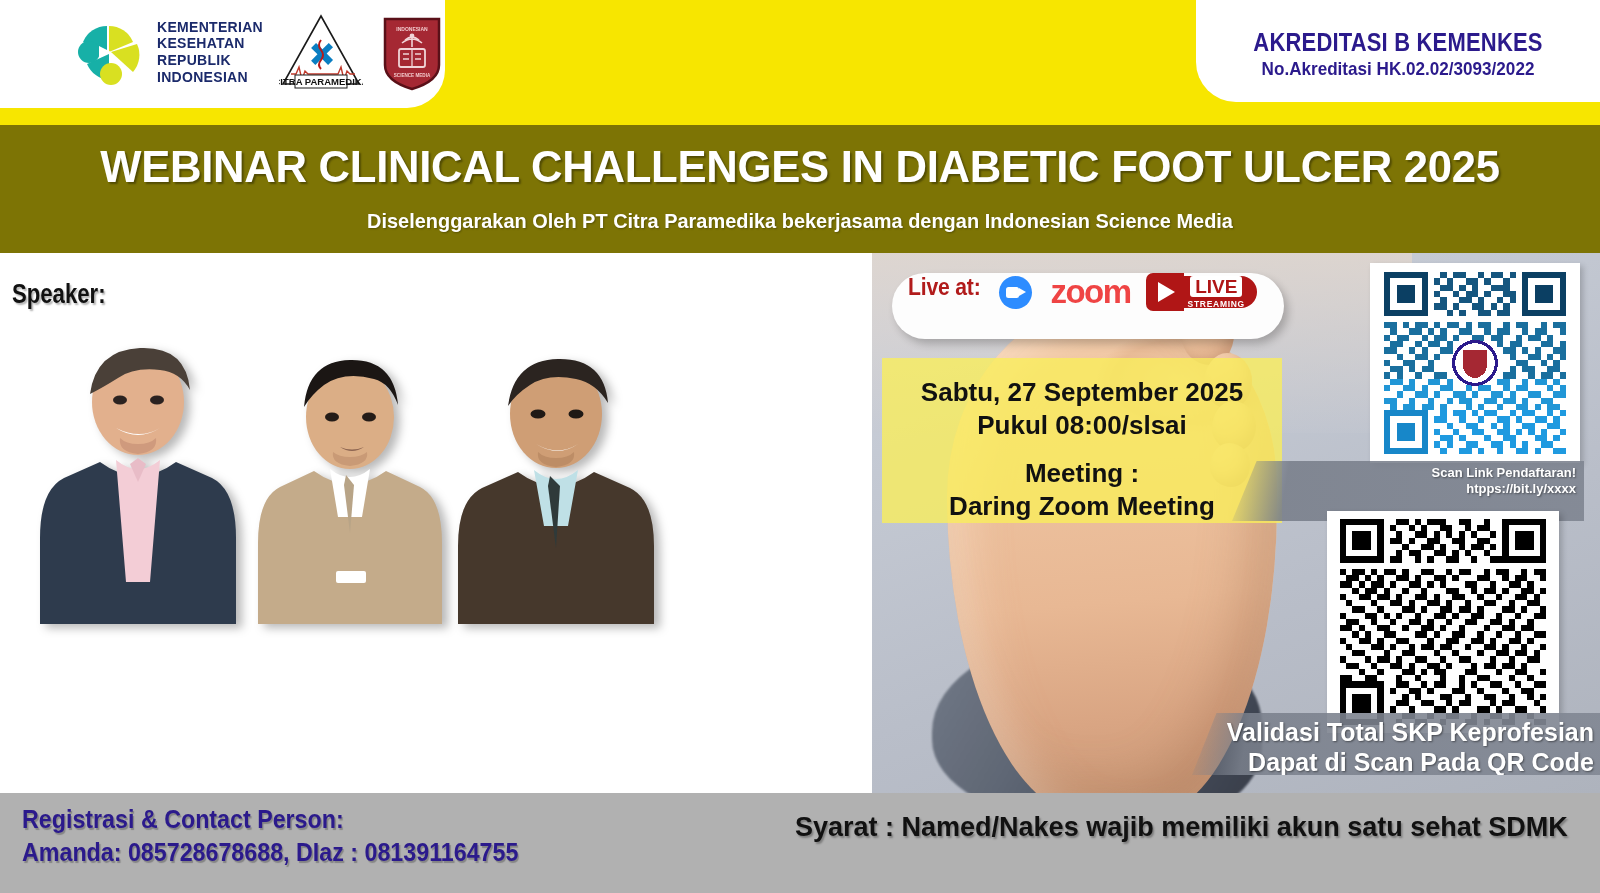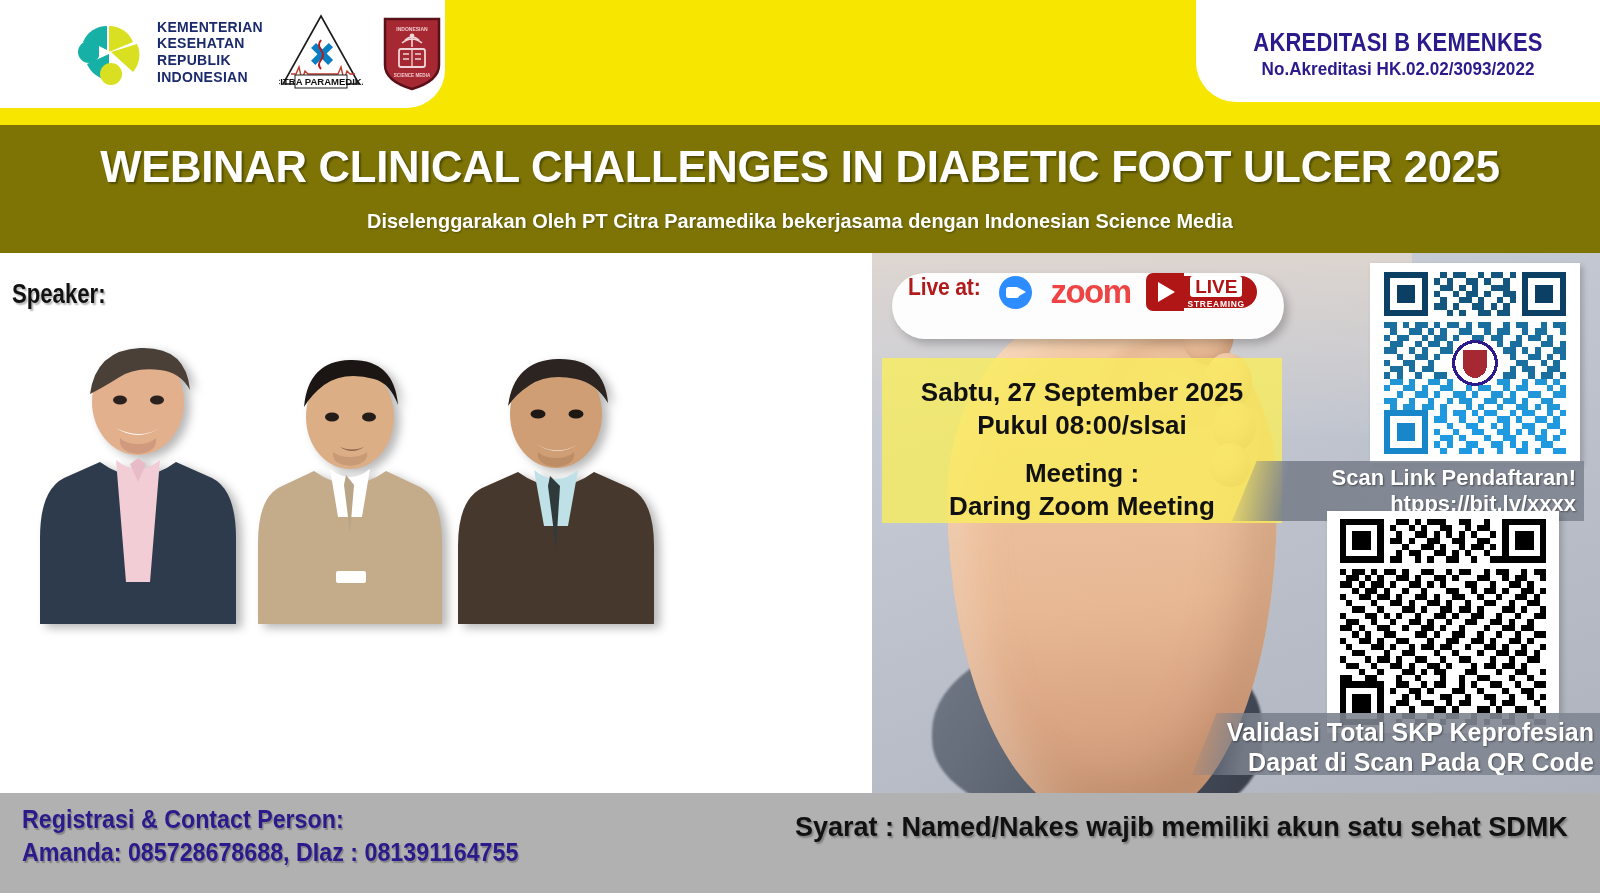--- a/index.html
+++ b/index.html
@@ -239,21 +239,21 @@
   }
   .qr-cap-1 {
     position: absolute; left: 360px; top: 208px;
     width: 352px; height: 60px;
     background: linear-gradient(100deg, rgba(120,126,138,.0) 0%, rgba(120,126,138,.88) 16%, rgba(128,134,146,.92) 100%);
     clip-path: polygon(7% 0, 100% 0, 100% 100%, 0 100%);
   }
   .qr-cap-1 .tx {
     position: absolute; right: 8px; top: 4px;
     text-align: right; color: #ffffff; font-weight: bold;
-    font-size: 22px; line-height: 1.2;
+    font-size: 13px; line-height: 1.2;
     text-shadow: 1px 1px 2px rgba(0,0,0,.45);
   }
 
   .qr-card-2 {
     position: absolute; left: 455px; top: 258px;
     width: 232px; height: 222px;
     background: #ffffff; padding: 8px; box-sizing: border-box;
     box-shadow: 3px 3px 6px rgba(0,0,0,.2);
   }
   .qr-cap-2 {

